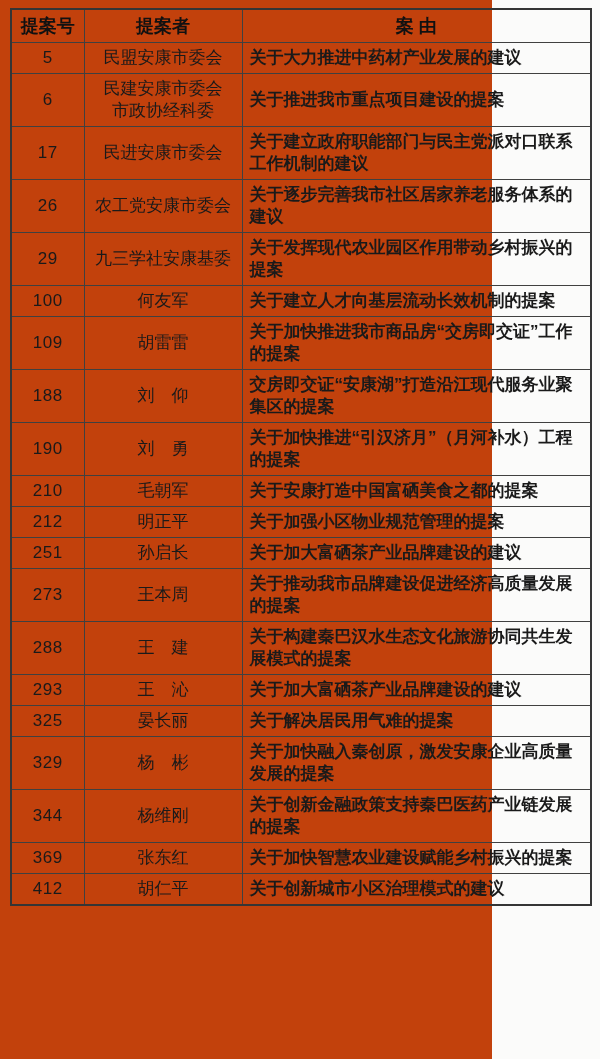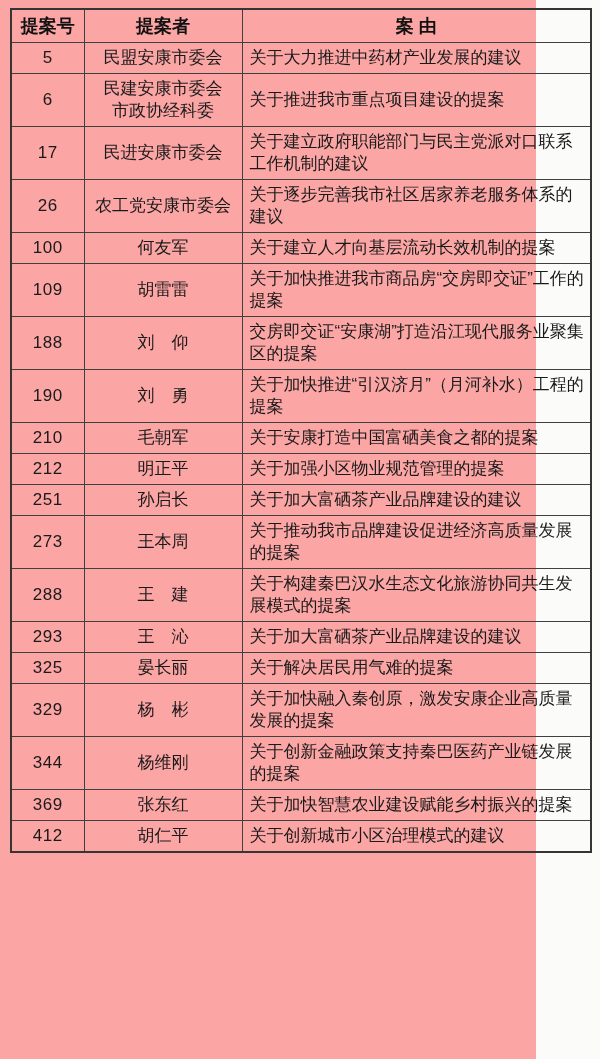--- a/index.html
+++ b/index.html
@@ -4,25 +4,25 @@
 <style>
   html, body {
     margin: 0;
     padding: 0;
     width: 600px;
     background: #fbfbfa;
     font-family: "Liberation Sans", "DejaVu Sans", sans-serif;
     color: #1a1a1a;
   }
   .page {
-    width: 536px;
+    width: 492px;
     height: 1059px;
     box-sizing: border-box;
     padding: 8px 10px 0 10px;
-    background: #fca5a5;
+    background: #c2410c;
   }
   table.proposal-table {
     width: 580px;
     border-collapse: collapse;
     table-layout: fixed;
     border: 2px solid #353535;
   }
   .proposal-table th,
   .proposal-table td {
     border: 1px solid #404040;
@@ -49,21 +49,21 @@
     letter-spacing: 0.5px;
   }
   td.cell-proposer {
     text-align: center;
     font-weight: 500;
     white-space: pre-line;
     margin-left: 20px;
   }
   td.cell-subject {
     text-align: left;
-    font-weight: 400;
+    font-weight: 700;
     padding-left: 7px;
     padding-right: 2px;
   }
 </style>
 </head>
 <body>
 
 <div class="page">
   <table class="proposal-table">
     <colgroup>
@@ -92,20 +92,25 @@
         </tr>
         <tr>
           <td class="cell-no">17</td>
           <td class="cell-proposer">民进安康市委会</td>
           <td class="cell-subject">关于建立政府职能部门与民主党派对口联系工作机制的建议</td>
         </tr>
         <tr>
           <td class="cell-no">26</td>
           <td class="cell-proposer">农工党安康市委会</td>
           <td class="cell-subject">关于逐步完善我市社区居家养老服务体系的建议</td>
+        </tr>
+        <tr>
+          <td class="cell-no">29</td>
+          <td class="cell-proposer">九三学社安康基委</td>
+          <td class="cell-subject">关于发挥现代农业园区作用带动乡村振兴的提案</td>
         </tr>
         <tr>
           <td class="cell-no">100</td>
           <td class="cell-proposer">何友军</td>
           <td class="cell-subject">关于建立人才向基层流动长效机制的提案</td>
         </tr>
         <tr>
           <td class="cell-no">109</td>
           <td class="cell-proposer">胡雷雷</td>
           <td class="cell-subject">关于加快推进我市商品房“交房即交证”工作的提案</td>

